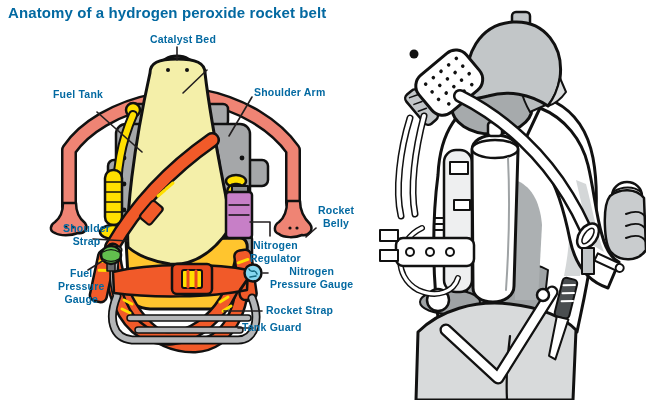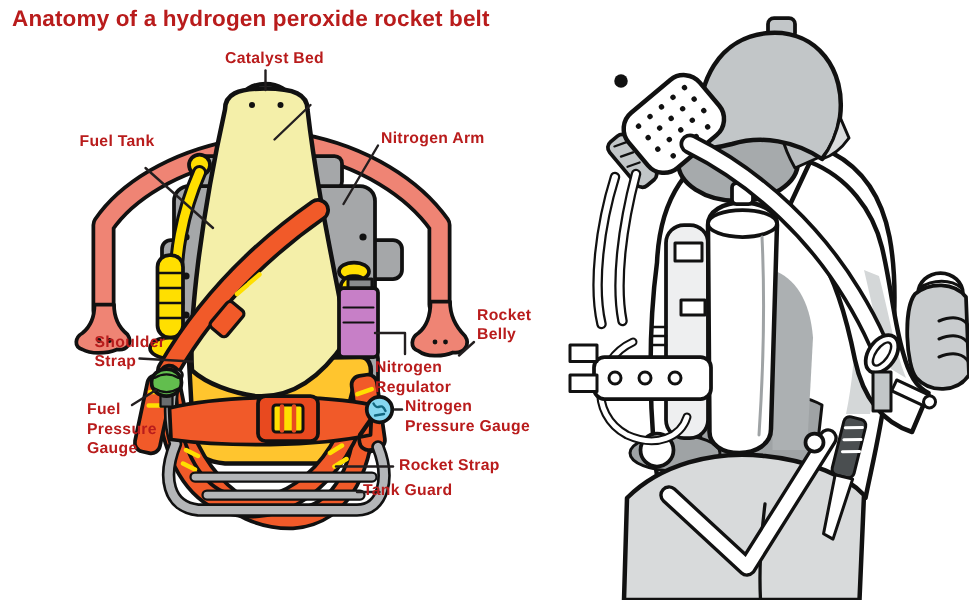--- a/index.html
+++ b/index.html
@@ -1,27 +1,27 @@
 <!DOCTYPE html>
 <html><head>
 <meta charset="utf-8">
 <style>
   html,body{margin:0;padding:0;background:#fff;}
   #screenshot{
     position:relative;width:646px;height:400px;background:#ffffff;overflow:hidden;
-    font-family:"Liberation Sans",sans-serif;color:#b91c1c;
+    font-family:"Liberation Sans",sans-serif;color:#0369a1;
   }
   #art{position:absolute;left:0;top:0;width:646px;height:400px;}
   .page-title{
     position:absolute;left:8px;top:4px;font-size:15px;font-weight:700;
     letter-spacing:0.1px;white-space:nowrap;
   }
   .callout{
     position:absolute;font-size:10.5px;font-weight:700;line-height:1.22;
-    letter-spacing:0.2px;white-space:pre-line;
+    letter-spacing:0.2px;white-space:pre-line;text-align:center;
   }
 </style>
 </head>
 <body>
 
 <div id="screenshot">
 
   <svg id="art" viewBox="0 0 646 400">
 
     <g stroke-linecap="round" stroke-linejoin="round">
@@ -271,21 +271,21 @@
         <rect x="178" y="278" width="15" height="40" rx="4" fill="#4a4e50" stroke="#111" stroke-width="2"></rect>
         <path d="M 180,286 l 11,-3 M 181,294 l 11,-3 M 182,302 l 11,-3" stroke="#fff" stroke-width="2"></path>
         <path d="M 181,318 L 193,318 L 190,360 L 183,358 Z" fill="#fff" stroke="#111" stroke-width="2"></path>
       </g>
     </g>
   </svg>
 
   <div class="page-title">Anatomy of a hydrogen peroxide rocket belt</div>
 
   <div class="callout" style="left:150px;top:33px">Catalyst Bed</div>
-  <div class="callout" style="left:254px;top:86px">Nitrogen Arm</div>
+  <div class="callout" style="left:254px;top:86px">Shoulder Arm</div>
   <div class="callout" style="left:53px;top:88px">Fuel Tank</div>
   <div class="callout" style="left:58px;top:267px">Fuel
 Pressure
 Gauge</div>
   <div class="callout" style="left:63px;top:222px">Shoulder
 Strap</div>
   <div class="callout" style="left:318px;top:204px">Rocket
 Belly</div>
   <div class="callout" style="left:250px;top:239px">Nitrogen
 Regulator</div>

